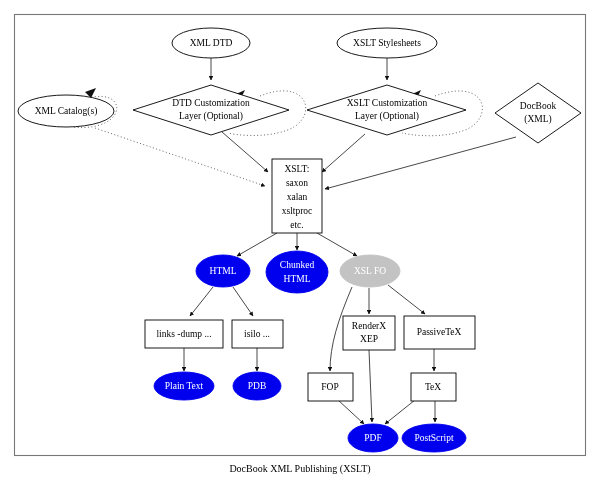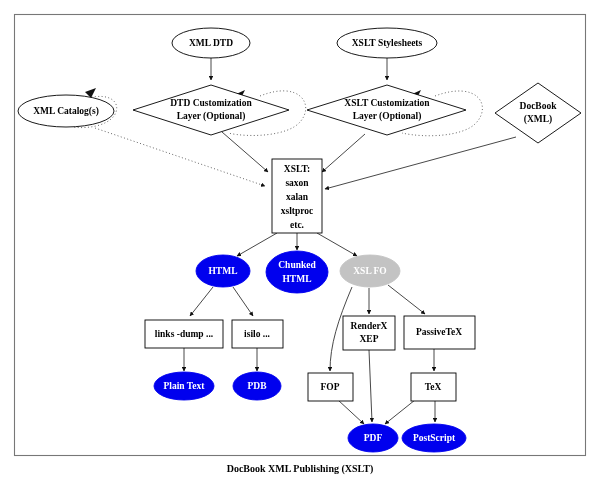--- a/index.html
+++ b/index.html
@@ -10,21 +10,20 @@
   body {
     width: 600px;
     height: 483px;
     font-family: "Liberation Serif", "DejaVu Serif", serif;
     overflow: hidden;
   }
   #figure {
     position: relative;
     width: 600px;
     height: 458px;
-    font-weight: bold;
   }
   #diagram-svg {
     position: absolute;
     left: 0;
     top: 0;
     width: 600px;
     height: 483px;
   }
   .node-text {
     font-family: "Liberation Serif", "DejaVu Serif", serif;

